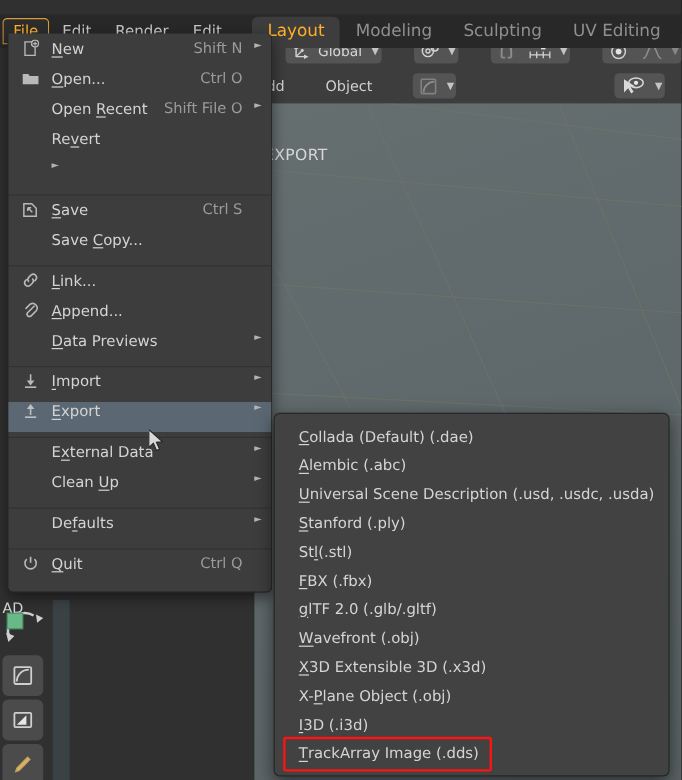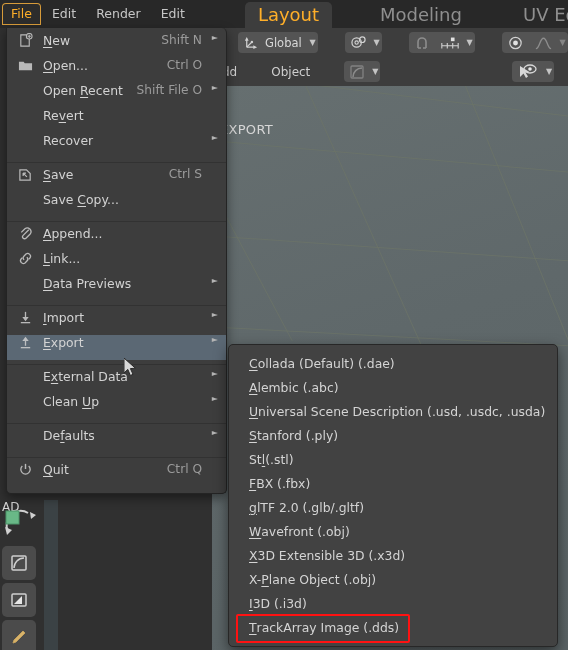--- a/index.html
+++ b/index.html
@@ -11,21 +11,21 @@
     -webkit-font-smoothing: antialiased;
   }
   #app {
     position: relative;
     width: 568px; height: 650px;
     background: #303030;
   }
 
   
   .topbar {
-    position: absolute; left: 0; top: 0;
+    position: absolute; left: 0; top: 12px;
     width: 568px; height: 28px;
     background: #282828;
     display: flex; align-items: center;
   }
   .menu-root {
     font-size: 12.5px;
     color: #c6c6c6;
     padding: 3px 9px 4px 9px;
     margin-left: 2px;
     border-radius: 4px;
@@ -34,26 +34,25 @@
   }
   .menu-root.active {
     color: #ffaf29;
     background: #2c2c2c;
     box-shadow: 0 0 0 1px #d79b3a inset;
     border-bottom-left-radius: 0;
     border-bottom-right-radius: 0;
   }
   .wsp-tabs { display: flex; align-items: flex-end; height: 28px; margin-left: 16px; }
   .wsp-tab {
-    font-size: 18px;
+    font-size: 14px;
     color: #8f8f8f;
     padding: 5px 13px 6px 13px;
     line-height: 15px;
     white-space: nowrap;
-    margin-left: 35px;
   }
   .wsp-tab.sel {
     color: #ffaf29;
     background: #3d3d3d;
     border-radius: 5px 5px 0 0;
   }
 
   
   .viewport {
     position: absolute;
@@ -311,20 +310,21 @@
   <div class="topbar">
     <div id="root-menus" style="display:flex;align-items:center;">
         <div class="menu-root active">File</div>
         <div class="menu-root">Edit</div>
         <div class="menu-root">Render</div>
         <div class="menu-root">Edit</div>
       </div>
     <div class="wsp-tabs" id="wsp-tabs">
         <div class="wsp-tab sel">Layout</div>
         <div class="wsp-tab">Modeling</div>
+        <div class="wsp-tab">Sculpting</div>
         <div class="wsp-tab">UV Editing</div>
       </div>
   </div>
 
   <div class="menu" id="file-menu">
       <div class="mi">
         <span class="mi-icon">
           <svg width="15" height="15" viewBox="0 0 16 16">
             <path d="M3 2 L9 2 L12 5 L12 14 L3 14 Z" stroke="#cfcfcf" stroke-width="1.2" fill="none"></path>
             <path d="M9 2 L9 5 L12 5" stroke="#cfcfcf" stroke-width="1.1" fill="none"></path>
@@ -352,21 +352,20 @@
         <span class="mi-short">Shift File O</span>
         <span class="mi-arrow">►</span>
       </div>
       <div class="mi">
         <span class="mi-icon"></span>
         <span class="mi-label">Re<u>v</u>ert</span>
         <span class="mi-arrow"></span>
       </div>
       <div class="mi">
         <span class="mi-icon"></span>
-        <span class="mi-label">Recover</span>
         <span class="mi-arrow">►</span>
       </div>
       <div class="sep"></div>
       <div class="mi">
         <span class="mi-icon">
           <svg width="15" height="15" viewBox="0 0 16 16">
             <path d="M2 3 L9 3 L13 7 L13 14 L2 14 Z" stroke="#cfcfcf" stroke-width="1.3" fill="none"></path>
             <path d="M9.5 10.5 L5.5 6.5 M5.5 6.5 L5.5 9.5 M5.5 6.5 L8.5 6.5" stroke="#cfcfcf" stroke-width="1.3" fill="none"></path>
           </svg>
         </span>
@@ -376,34 +375,34 @@
       </div>
       <div class="mi">
         <span class="mi-icon"></span>
         <span class="mi-label">Save <u>C</u>opy...</span>
         <span class="mi-arrow"></span>
       </div>
       <div class="sep"></div>
       <div class="mi">
         <span class="mi-icon">
           <svg width="15" height="15" viewBox="0 0 16 16">
-            <path d="M11.5 4 L5.5 10 a2.1 2.1 0 0 0 3 3 L13 8.5 a4 4 0 0 0 -5.6 -5.6 L3.5 6.8" stroke="#cfcfcf" stroke-width="1.4" fill="none"></path>
-          </svg>
-        </span>
-        <span class="mi-label"><u>A</u>ppend...</span>
-        <span class="mi-arrow"></span>
-      </div>
-      <div class="mi">
-        <span class="mi-icon">
-          <svg width="15" height="15" viewBox="0 0 16 16">
             <path d="M6.5 9.5 a3 3 0 0 1 0 -4.2 L8.5 3.3 a3 3 0 0 1 4.2 4.2 L11.3 8.9" stroke="#cfcfcf" stroke-width="1.4" fill="none"></path>
             <path d="M9.5 6.5 a3 3 0 0 1 0 4.2 L7.5 12.7 a3 3 0 0 1 -4.2 -4.2 L4.7 7.1" stroke="#cfcfcf" stroke-width="1.4" fill="none"></path>
           </svg>
         </span>
         <span class="mi-label"><u>L</u>ink...</span>
+        <span class="mi-arrow"></span>
+      </div>
+      <div class="mi">
+        <span class="mi-icon">
+          <svg width="15" height="15" viewBox="0 0 16 16">
+            <path d="M11.5 4 L5.5 10 a2.1 2.1 0 0 0 3 3 L13 8.5 a4 4 0 0 0 -5.6 -5.6 L3.5 6.8" stroke="#cfcfcf" stroke-width="1.4" fill="none"></path>
+          </svg>
+        </span>
+        <span class="mi-label"><u>A</u>ppend...</span>
         <span class="mi-arrow"></span>
       </div>
       <div class="mi">
         <span class="mi-icon"></span>
         <span class="mi-label"><u>D</u>ata Previews</span>
         <span class="mi-arrow">►</span>
       </div>
       <div class="sep"></div>
       <div class="mi">
         <span class="mi-icon">

